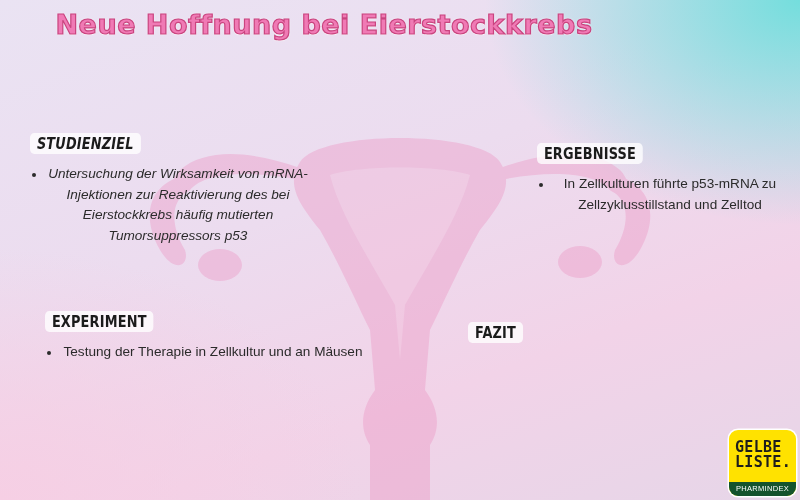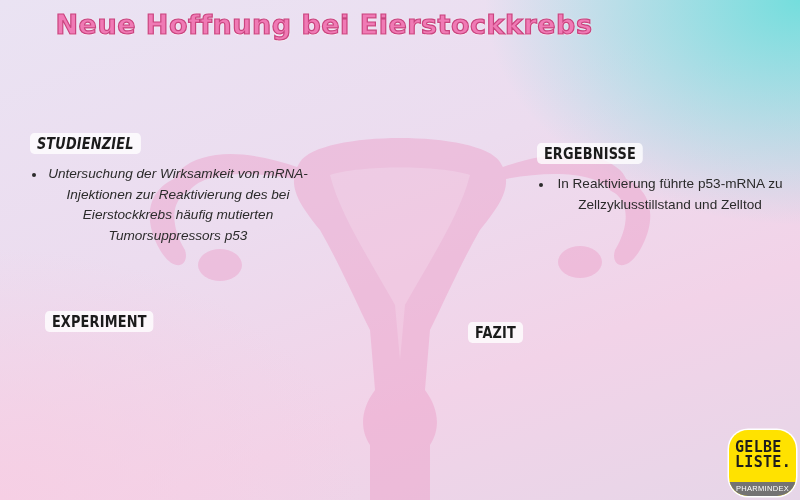--- a/index.html
+++ b/index.html
@@ -37,30 +37,30 @@
     content: ""; position: absolute; left: 2px; top: 9px; width: 4px; height: 4px;
     border-radius: 50%; background: #2b2b2b;
   }
   #s-studienziel { left: 30px; top: 133px; width: 280px; font-style: italic; }
   #s-studienziel ul { margin-left: 0; }
   #s-ergebnisse { left: 525px; top: 143px; width: 250px; margin-left: 12px; }
   #s-experiment { left: 45px; top: 311px; width: 320px; }
   #s-fazit { left: 468px; top: 322px; width: 260px; }
   .logo {
     position: absolute; left: 729px; top: 430px; width: 67px; height: 66px;
-    border-radius: 19px; background: #ffe200; overflow: hidden;
+    border-radius: 9px; background: #ffe200; overflow: hidden;
     box-shadow: 0 0 0 1.5px #ffffff;
   }
   .logo .line {
     font-family: "DejaVu Sans Mono", monospace; font-weight: bold; color: #1e1e1e;
     font-size: 15px; line-height: 15px; padding-left: 6px; letter-spacing: 0.3px;
   }
   .logo .l1 { padding-top: 10px; }
   .logo .sub {
-    position: absolute; left: 0; bottom: 0; width: 100%; height: 14px; background: #737373;
+    position: absolute; left: 0; bottom: 0; width: 100%; height: 14px; background: #14532d;
     color: #fff; font-size: 7.5px; line-height: 14px; text-align: center; letter-spacing: 0.3px;
   }
 </style>
 </head>
 <body>
 
 <svg class="bg-illustration" viewBox="0 0 800 500" xmlns="http://www.w3.org/2000/svg">
   <g fill="#ec9ac6" opacity="0.42">
 
     <path d="M300,168 C250,150 205,148 180,170 C165,185 178,200 190,190 C205,172 250,170 300,180 Z"></path>
@@ -85,27 +85,28 @@
 <div class="section" id="s-studienziel">
   <div class="heading">STUDIENZIEL</div>
   <ul>
     <li>Untersuchung der Wirksamkeit von mRNA-Injektionen zur Reaktivierung des bei Eierstockkrebs häufig mutierten Tumorsuppressors p53</li>
   </ul>
 </div>
 
 <div class="section" id="s-ergebnisse">
   <div class="heading">ERGEBNISSE</div>
   <ul>
-    <li>In Reaktivierung führte p53-mRNA zu Zellzyklusstillstand und Zelltod</li>
+    <li>In Zellkulturen führte p53-mRNA zu Zellzyklusstillstand und Zelltod</li>
   </ul>
 </div>
 
 <div class="section" id="s-experiment">
   <div class="heading">EXPERIMENT</div>
   <ul>
+    <li>Testung der Therapie in Zellkultur und an Mäusen</li>
   </ul>
 </div>
 
 <div class="section" id="s-fazit">
   <div class="heading">FAZIT</div>
   <ul>
   </ul>
 </div>
 
 <div class="logo">

